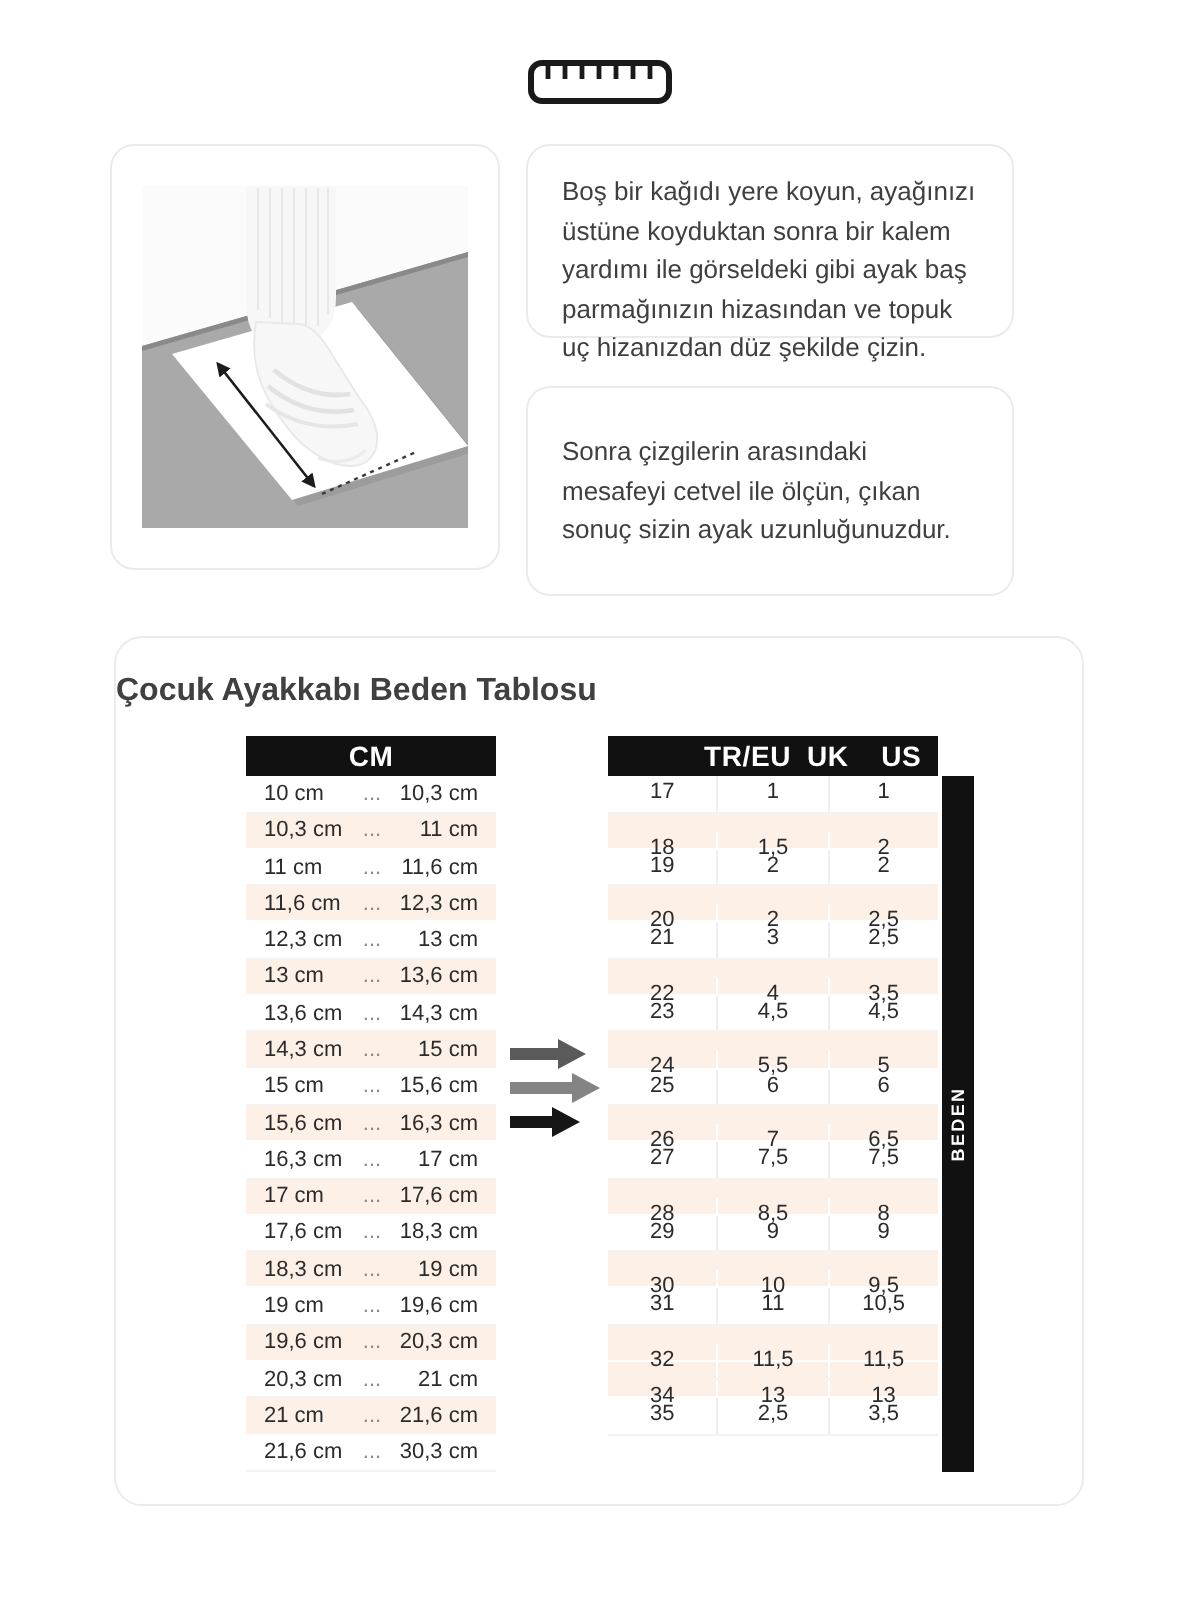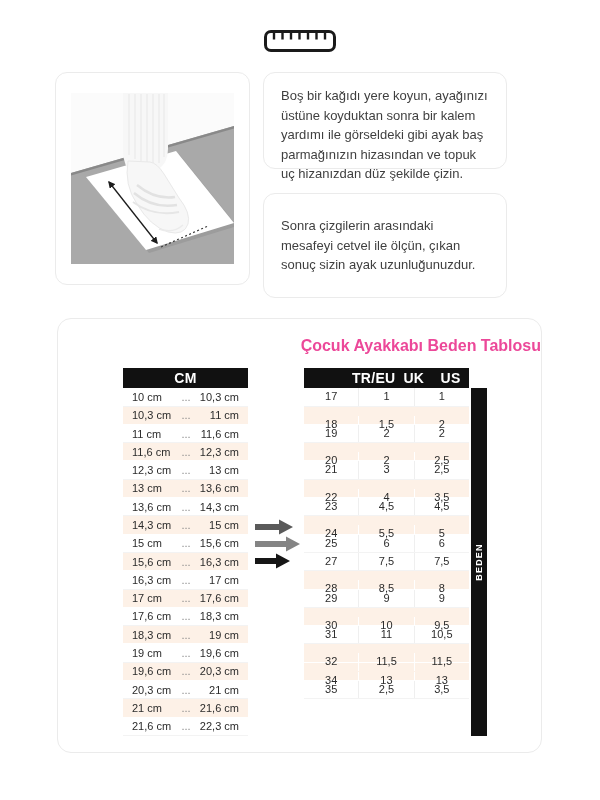--- a/index.html
+++ b/index.html
@@ -21,21 +21,21 @@
     border:1px solid #ebebeb; border-radius:12px; box-sizing:border-box;
     padding:13px 17px; font-size:13px; color:#3f3f3f; line-height:1.5; background:#fff;
   }
   .text-card.first { height:97px; }
   .text-card.second { height:105px; margin-top:24px; display:flex; align-items:center; }
 
   .table-card {
     margin:20px 0 0 57px; width:485px; height:435px;
     border:1px solid #ebebeb; border-radius:14px; box-sizing:border-box; background:#fff;
   }
-  .table-title { text-align:right; font-size:16px; font-weight:700; color:#ec4899; margin-top:18px; }
+  .table-title { text-align:left; font-size:16px; font-weight:700; color:#404040; margin-top:18px; }
   .tables-row { display:flex; margin:12px 0 0 65px; }
 
   .thead {
     background:#111; color:#fff; height:20px; line-height:20px;
     font-size:14px; font-weight:700; text-align:center; letter-spacing:.3px;
   }
   .size-head { display:flex;padding-left:48px; }
   .size-head span { flex:1; }
 
   .trow {
@@ -228,21 +228,21 @@
               <span class="c-right">21 cm</span>
             </div>
             <div class="trow alt">
               <span class="c-left">21 cm</span>
               <span class="c-mid">...</span>
               <span class="c-right">21,6 cm</span>
             </div>
             <div class="trow">
               <span class="c-left">21,6 cm</span>
               <span class="c-mid">...</span>
-              <span class="c-right">22,3 cm</span>
+              <span class="c-right">30,3 cm</span>
             </div>
           </div>
       </div>
 
       <div class="arrow-box">
         <svg width="48" height="52" viewBox="0 0 48 52">
           <path d="M0,6 h24 v-4.5 l14,7.5 l-14,7.5 v-4.5 h-24 z" fill="#5a5a5a"></path>
           <path d="M0,23 h31 v-4.5 l14,7.5 l-14,7.5 v-4.5 h-31 z" fill="#848484"></path>
           <path d="M0,40 h21 v-4.5 l14,7.5 l-14,7.5 v-4.5 h-21 z" fill="#161616"></path>
         </svg>
@@ -293,20 +293,25 @@
             <div class="trow alt">
               <span class="scell">24</span>
               <span class="scell">5,5</span>
               <span class="scell">5</span>
             </div>
             <div class="trow">
               <span class="scell">25</span>
               <span class="scell">6</span>
               <span class="scell">6</span>
             </div>
+            <div class="trow alt">
+              <span class="scell">26</span>
+              <span class="scell">7</span>
+              <span class="scell">6,5</span>
+            </div>
             <div class="trow">
               <span class="scell">27</span>
               <span class="scell">7,5</span>
               <span class="scell">7,5</span>
             </div>
             <div class="trow alt">
               <span class="scell">28</span>
               <span class="scell">8,5</span>
               <span class="scell">8</span>
             </div>

